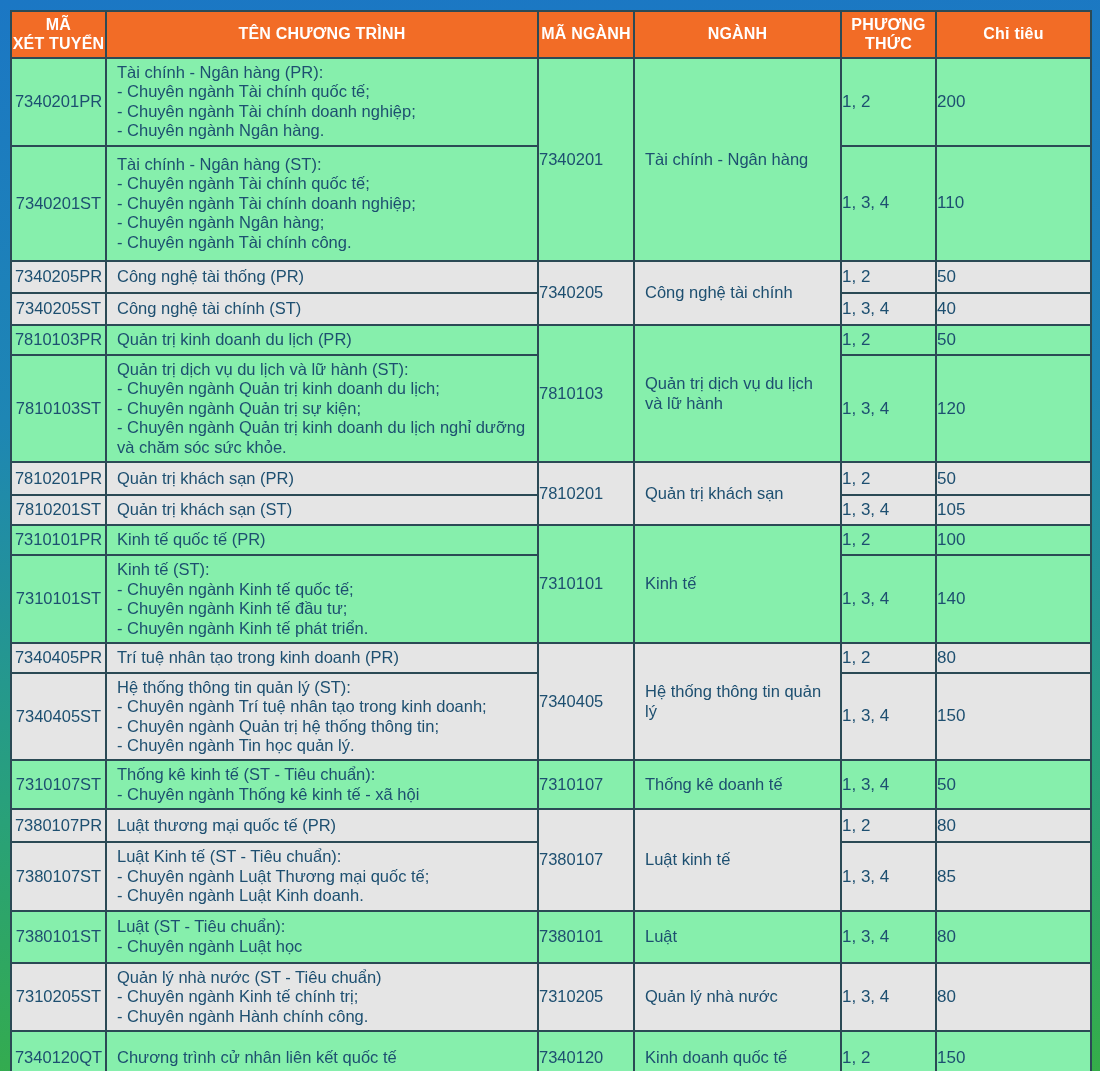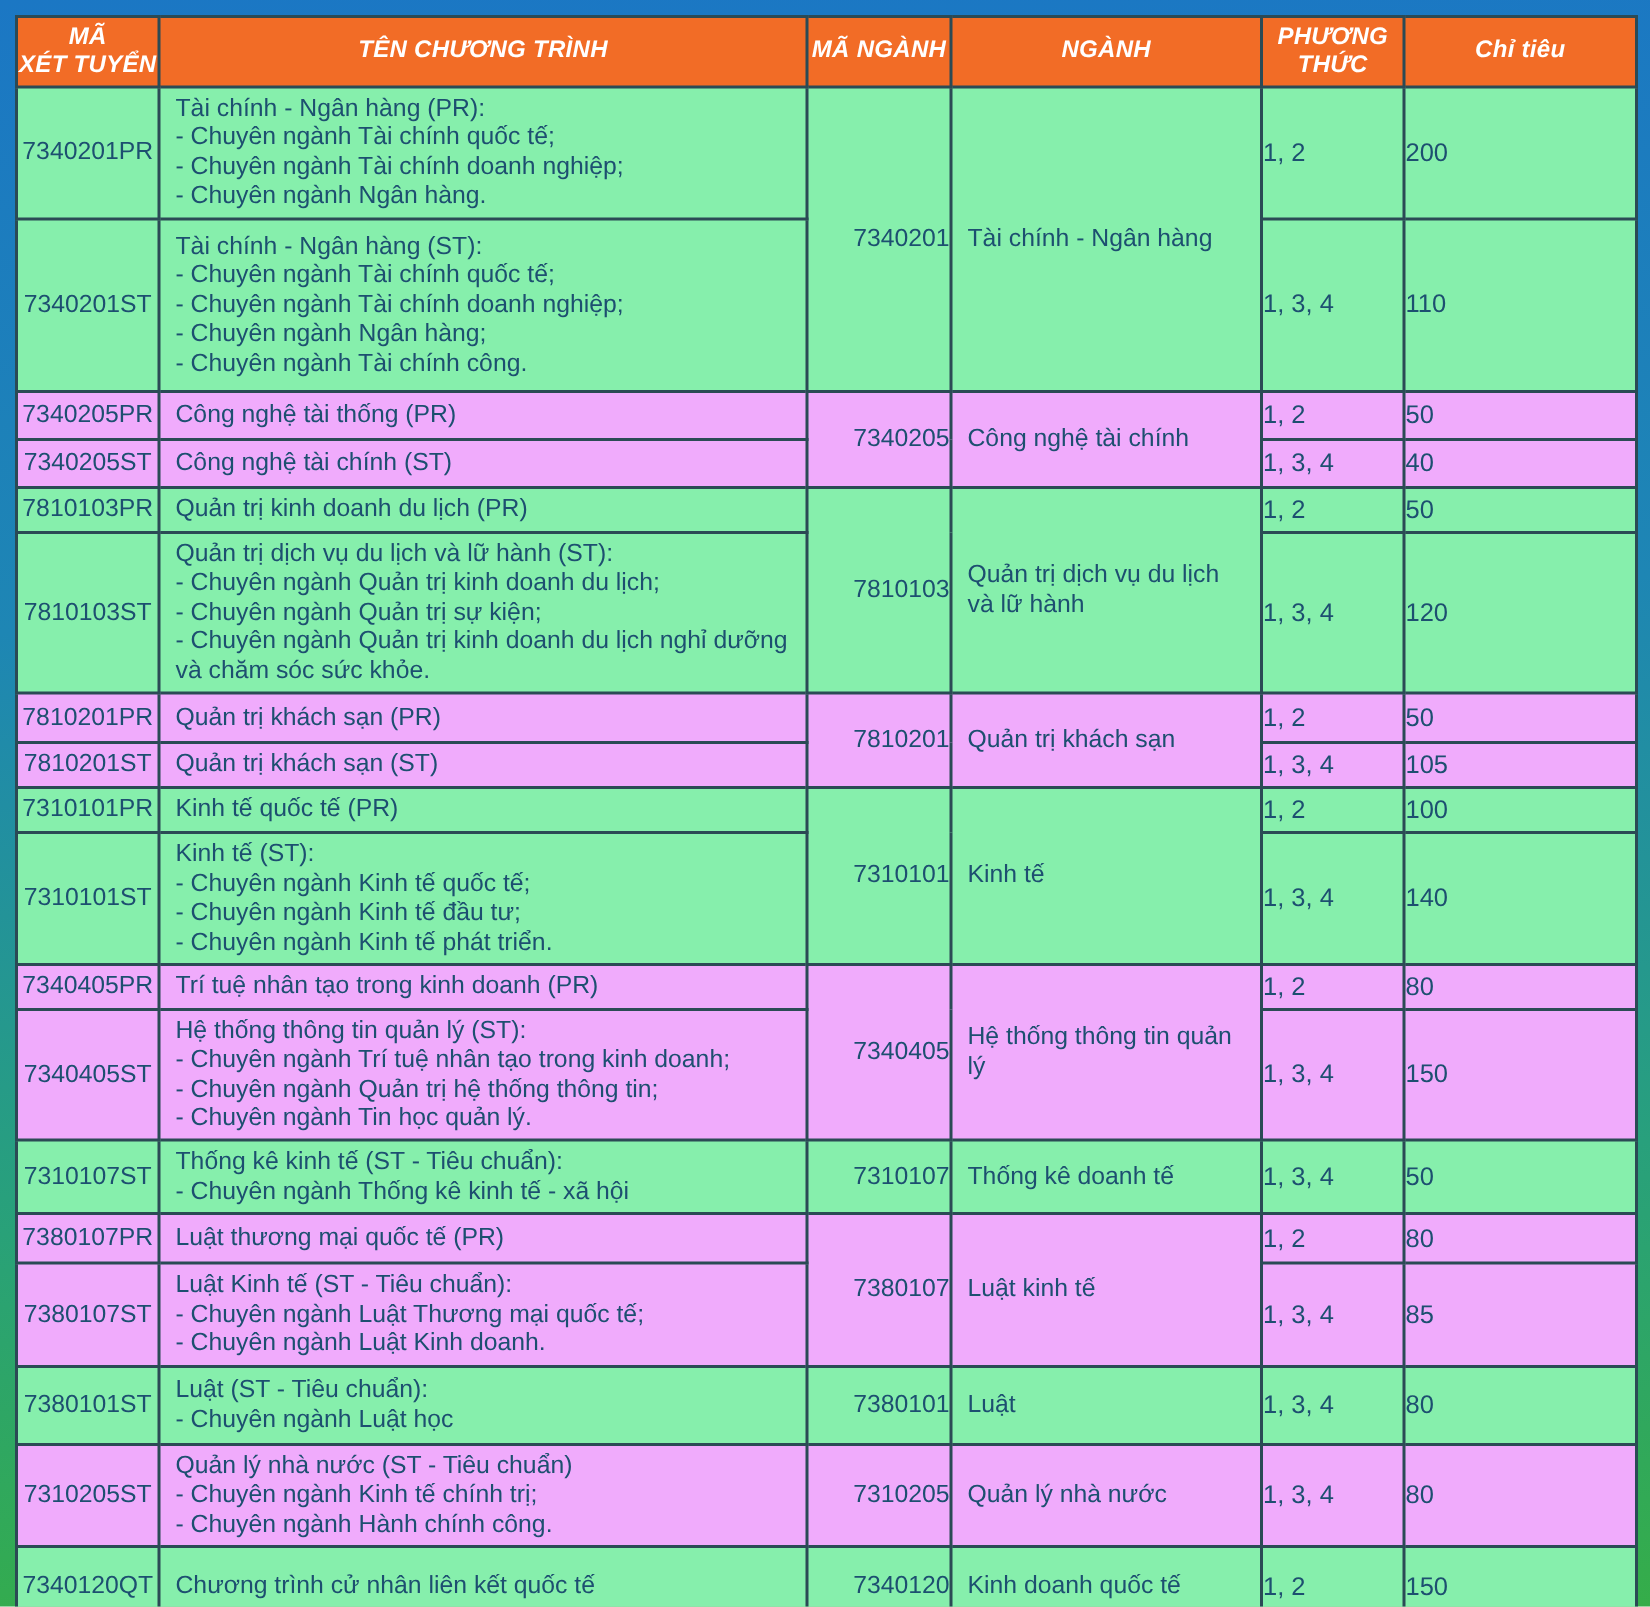--- a/index.html
+++ b/index.html
@@ -18,39 +18,39 @@
   col.c2 { width: 432px; }
   col.c3 { width: 96px; }
   col.c4 { width: 207px; }
   col.c5 { width: 95px; }
   col.c6 { width: 155px; }
   th, td {
     border: 2px solid #2b4a55;
     vertical-align: middle;
     color: #1d4f70;
   }
-  thead tr { height: 47px; font-style: italic; }
+  thead tr { height: 47px; }
   th {
     background: #f26c26;
     color: #ffffff;
     font-size: 16px;
     font-weight: bold;
     text-align: center;
     white-space: pre-line;
     line-height: 1.15;
     letter-spacing: 0.2px;
   }
   td { font-size: 16.5px; line-height: 1.18; }
   td.code   { text-align: center; padding: 2px 2px; }
   td.program{ text-align: left; padding: 4px 10px; white-space: pre-line; }
-  td.major-code { text-align: right; }
+  td.major-code { text-align: left; }
   td.major-name { text-align: left; padding: 4px 8px 4px 10px; }
   td.method, td.quota { font-size: 17px; }
   tr.row-white td { background: #86efac; }
-  tr.row-blue  td { background: #f0abfc; }
+  tr.row-blue  td { background: #e5e5e5; }
 </style>
 </head>
 <body>
 
 <table>
   <colgroup>
     <col class="c1">
       <col class="c2">
       <col class="c3">
       <col class="c4">

